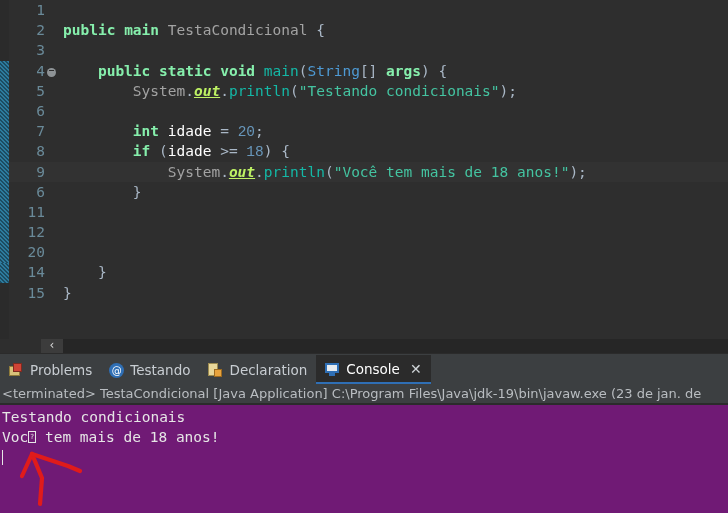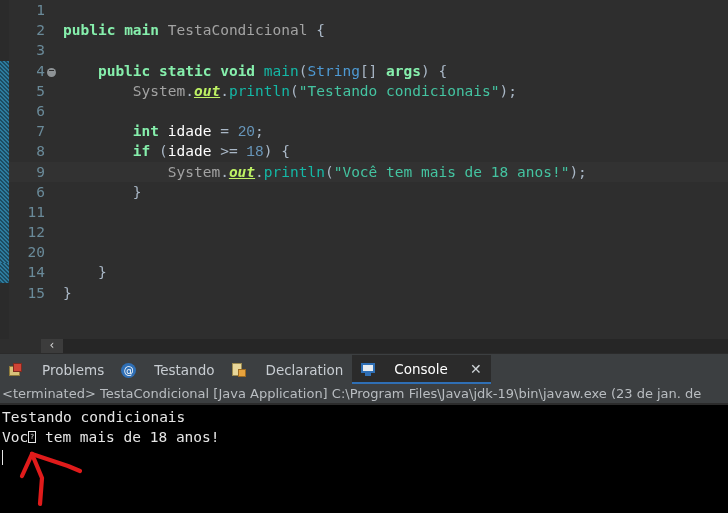--- a/index.html
+++ b/index.html
@@ -158,21 +158,21 @@
     background: #3c3f41;
     border-top: 1px solid #2b2b2b;
     display: flex;
     align-items: flex-end;
   }
   .tab {
     display: flex;
     align-items: center;
     height: 30px;
     padding: 0 9px 0 8px;
-    gap: 18px;
+    gap: 6px;
     color: #c8cdd2;
     font-family: "DejaVu Sans", sans-serif;
     font-size: 13.5px;
     cursor: pointer;
     box-sizing: border-box;
   }
   .tab.active {
     background: #2b2b2b;
     color: #ffffff;
     border-bottom: 3px solid #2f6fb5;
@@ -247,21 +247,21 @@
     white-space: nowrap;
     overflow: hidden;
     padding-left: 2px;
     box-sizing: border-box;
     border-bottom: 1px solid #2b2b2b;
   }
   .console-body {
     position: absolute;
     left: 0; top: 21px;
     right: 0; bottom: 0;
-    background: #000000;
+    background: #701a75;
     color: #e6e6e6;
     font-family: "DejaVu Sans Mono", monospace;
     font-size: 14.5px;
     line-height: 20px;
     padding: 2px 0 0 2px;
     box-sizing: border-box;
     white-space: pre;
     overflow: hidden;
   }
   .tofu {

